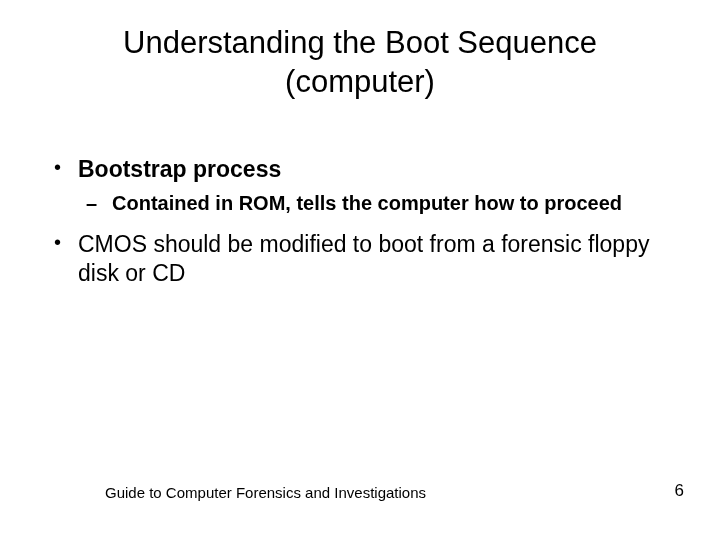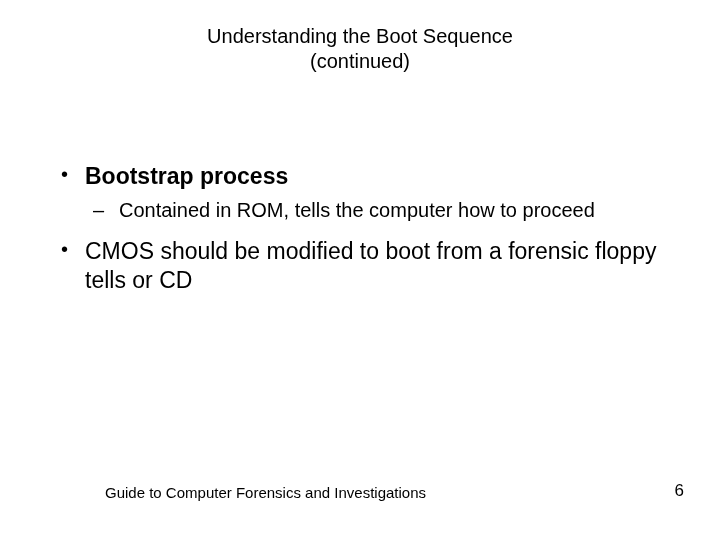--- a/index.html
+++ b/index.html
@@ -13,34 +13,34 @@
     overflow: hidden;
   }
   .slide {
     width: 720px;
     height: 540px;
     position: relative;
     box-sizing: border-box;
   }
   .title {
     text-align: center;
-    font-size: 20px;
+    font-size: 31px;
     line-height: 1.25;
     padding-top: 24px;
     font-weight: normal;
   }
   .body {
     position: absolute;
     top: 155px;
     left: 50px;
     right: 50px;
   }
   ul.level1 {
     list-style: none;
-    margin: 7px;
+    margin: 0;
     padding: 0;
   }
   ul.level1 > li {
     position: relative;
     padding-left: 28px;
     margin-bottom: 14px;
     font-size: 23px;
     line-height: 1.25;
   }
   ul.level1 > li::before {
@@ -54,21 +54,21 @@
     list-style: none;
     margin: 6px 0 0 0;
     padding: 0;
   }
   ul.level2 > li {
     position: relative;
     padding-left: 34px;
     margin-bottom: 4px;
     font-size: 20px;
     line-height: 1.3;
-    font-weight: normal;
+    font-weight: bold;
   }
   ul.level2 > li::before {
     content: "–";
     position: absolute;
     left: 8px;
     top: 0;
   }
   .bold {
     font-weight: bold;
   }
@@ -86,31 +86,31 @@
     font-size: 17px;
   }
 </style>
 </head>
 <body>
 
 <div class="slide">
 
   <div class="title">
     <span>Understanding the Boot Sequence</span><br>
-    <span>(continued)</span>
+    <span>(computer)</span>
   </div>
 
   <div class="body">
     <ul class="level1">
       <li>
         <span class="bold">Bootstrap process</span>
         <ul class="level2">
           <li>Contained in ROM, tells the computer how to proceed</li>
         </ul>
       </li>
-      <li>CMOS should be modified to boot from a forensic floppy tells or CD</li>
+      <li>CMOS should be modified to boot from a forensic floppy disk or CD</li>
     </ul>
   </div>
 
   <div class="footer-left">Guide to Computer Forensics and Investigations</div>
   <div class="footer-right">6</div>
 
 </div>
 
 </body></html>

